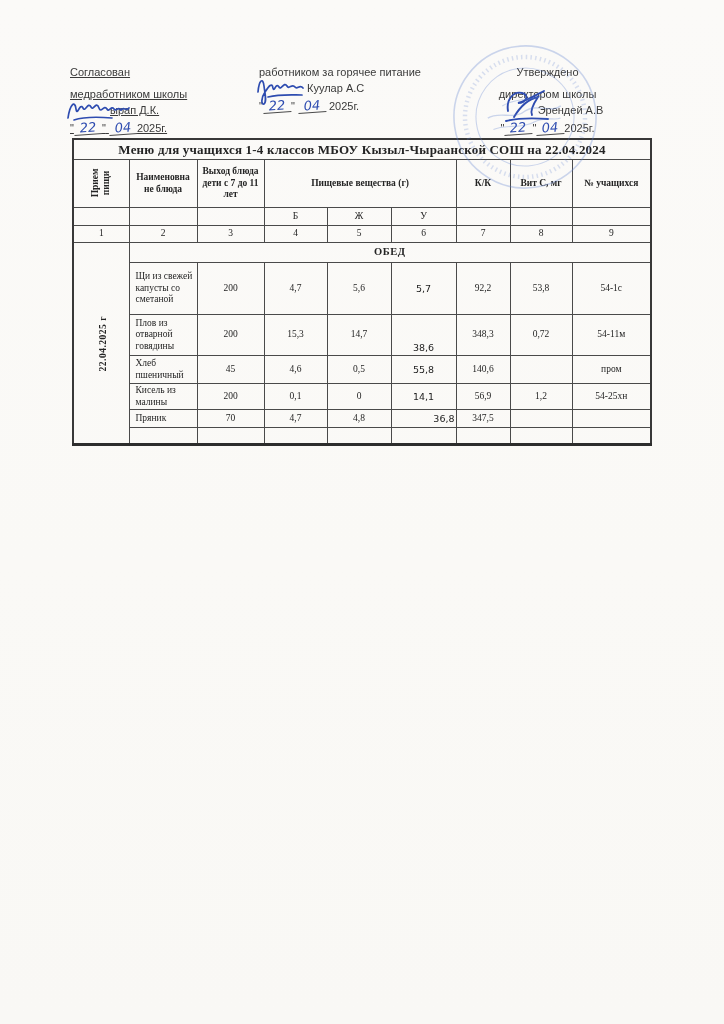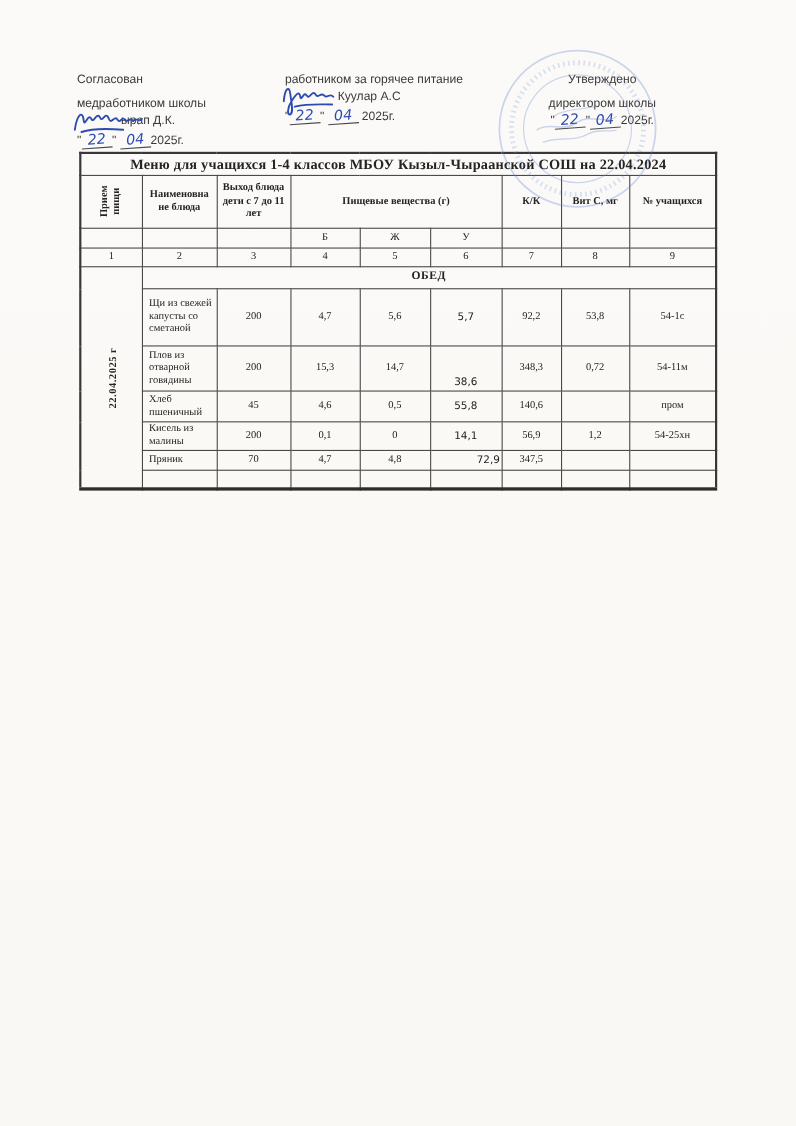--- a/index.html
+++ b/index.html
@@ -6,21 +6,21 @@
   .page {
     position:relative; width:724px; height:1024px; margin:0 auto;
     background:linear-gradient(180deg,#fbfaf8 0%, #faf9f6 55%, #f9f8f5 100%);
     overflow:hidden;
     font-family:"Liberation Sans", sans-serif;
     color:#3a3a3a;
   }
 
   
   .appr { position:absolute; top:66px; font-size:11px; line-height:13px; }
-  .appr-left  { left:70px;  width:190px; }
+  .appr-left  { left:70px;  width:190px;text-decoration:underline; }
   .appr-mid   { left:259px; width:210px; }
   .appr-right { left:455px; width:185px; text-align:center; }
   .appr .l1 { height:22px; }
   .appr .l2 { height:16px; }
   .sigrow { position:relative; height:18px; white-space:nowrap; }
   .appr-left .sigrow .name  { margin-left:40px; }
   .appr-mid  .sigrow .name  { margin-left:48px; }
   .sig-svg { position:absolute; pointer-events:none; }
   .sig-left  { left:-4px; top:-8px; }
   .sig-mid   { left:-3px; top:-8px; }
@@ -109,20 +109,32 @@
     </div>
     <div class="daterow">
       <span class="q">"</span><span class="hand uline">22</span><span class="q">"</span>
       <span class="hand uline">04</span>&nbsp;<span>2025г.</span>
     </div>
   </div>
 
   <div class="appr appr-right">
     <div class="l1">Утверждено</div>
     <div class="l2">директором школы</div>
+    <div style="height:18px;">
+      <span class="sigrow">
+        <svg class="sig-svg sig-right" width="56" height="40" viewBox="0 0 56 40">
+          <g fill="none" stroke="#2e4cb0" stroke-width="1.9" stroke-linecap="round">
+            <path d="M4 24 C2 12, 10 4, 18 6 C26 8, 22 16, 14 16 C22 14, 32 8, 40 4"></path>
+            <path d="M10 30 C16 20, 24 12, 34 10 C30 16, 26 24, 28 28"></path>
+            <path d="M2 34 C14 31, 30 31, 44 32"></path>
+          </g>
+        </svg>
+        <span class="name">Эрендей А.В</span>
+      </span>
+    </div>
     <div class="daterow">
       <span class="q">"</span><span class="hand uline">22</span><span class="q">"</span><span class="hand uline">04</span><span>2025г.</span>
     </div>
   </div>
 
   <svg class="stamp" width="170" height="165" viewBox="0 0 170 165">
     <g transform="rotate(-8 85 80)" fill="none" stroke="#5d7fce">
       <circle cx="85" cy="80" r="71" stroke-width="1.6"></circle>
       <circle cx="85" cy="80" r="49" stroke-width="1.1"></circle>
       <circle cx="85" cy="80" r="60" stroke-width="4.5" stroke-dasharray="1.5 3.2" opacity="0.75"></circle>
@@ -231,21 +243,21 @@
       <td>56,9</td>
       <td>1,2</td>
       <td>54-25хн</td>
     </tr>
 
     <tr class="t-r4">
       <td class="dish">Пряник</td>
       <td>70</td>
       <td>4,7</td>
       <td>4,8</td>
-      <td class="hval u-right">72,9</td>
+      <td class="hval u-right">36,8</td>
       <td>347,5</td>
       <td></td>
       <td></td>
     </tr>
 
     <tr class="t-r5">
       <td></td>
       <td></td>
       <td></td>
       <td></td>

